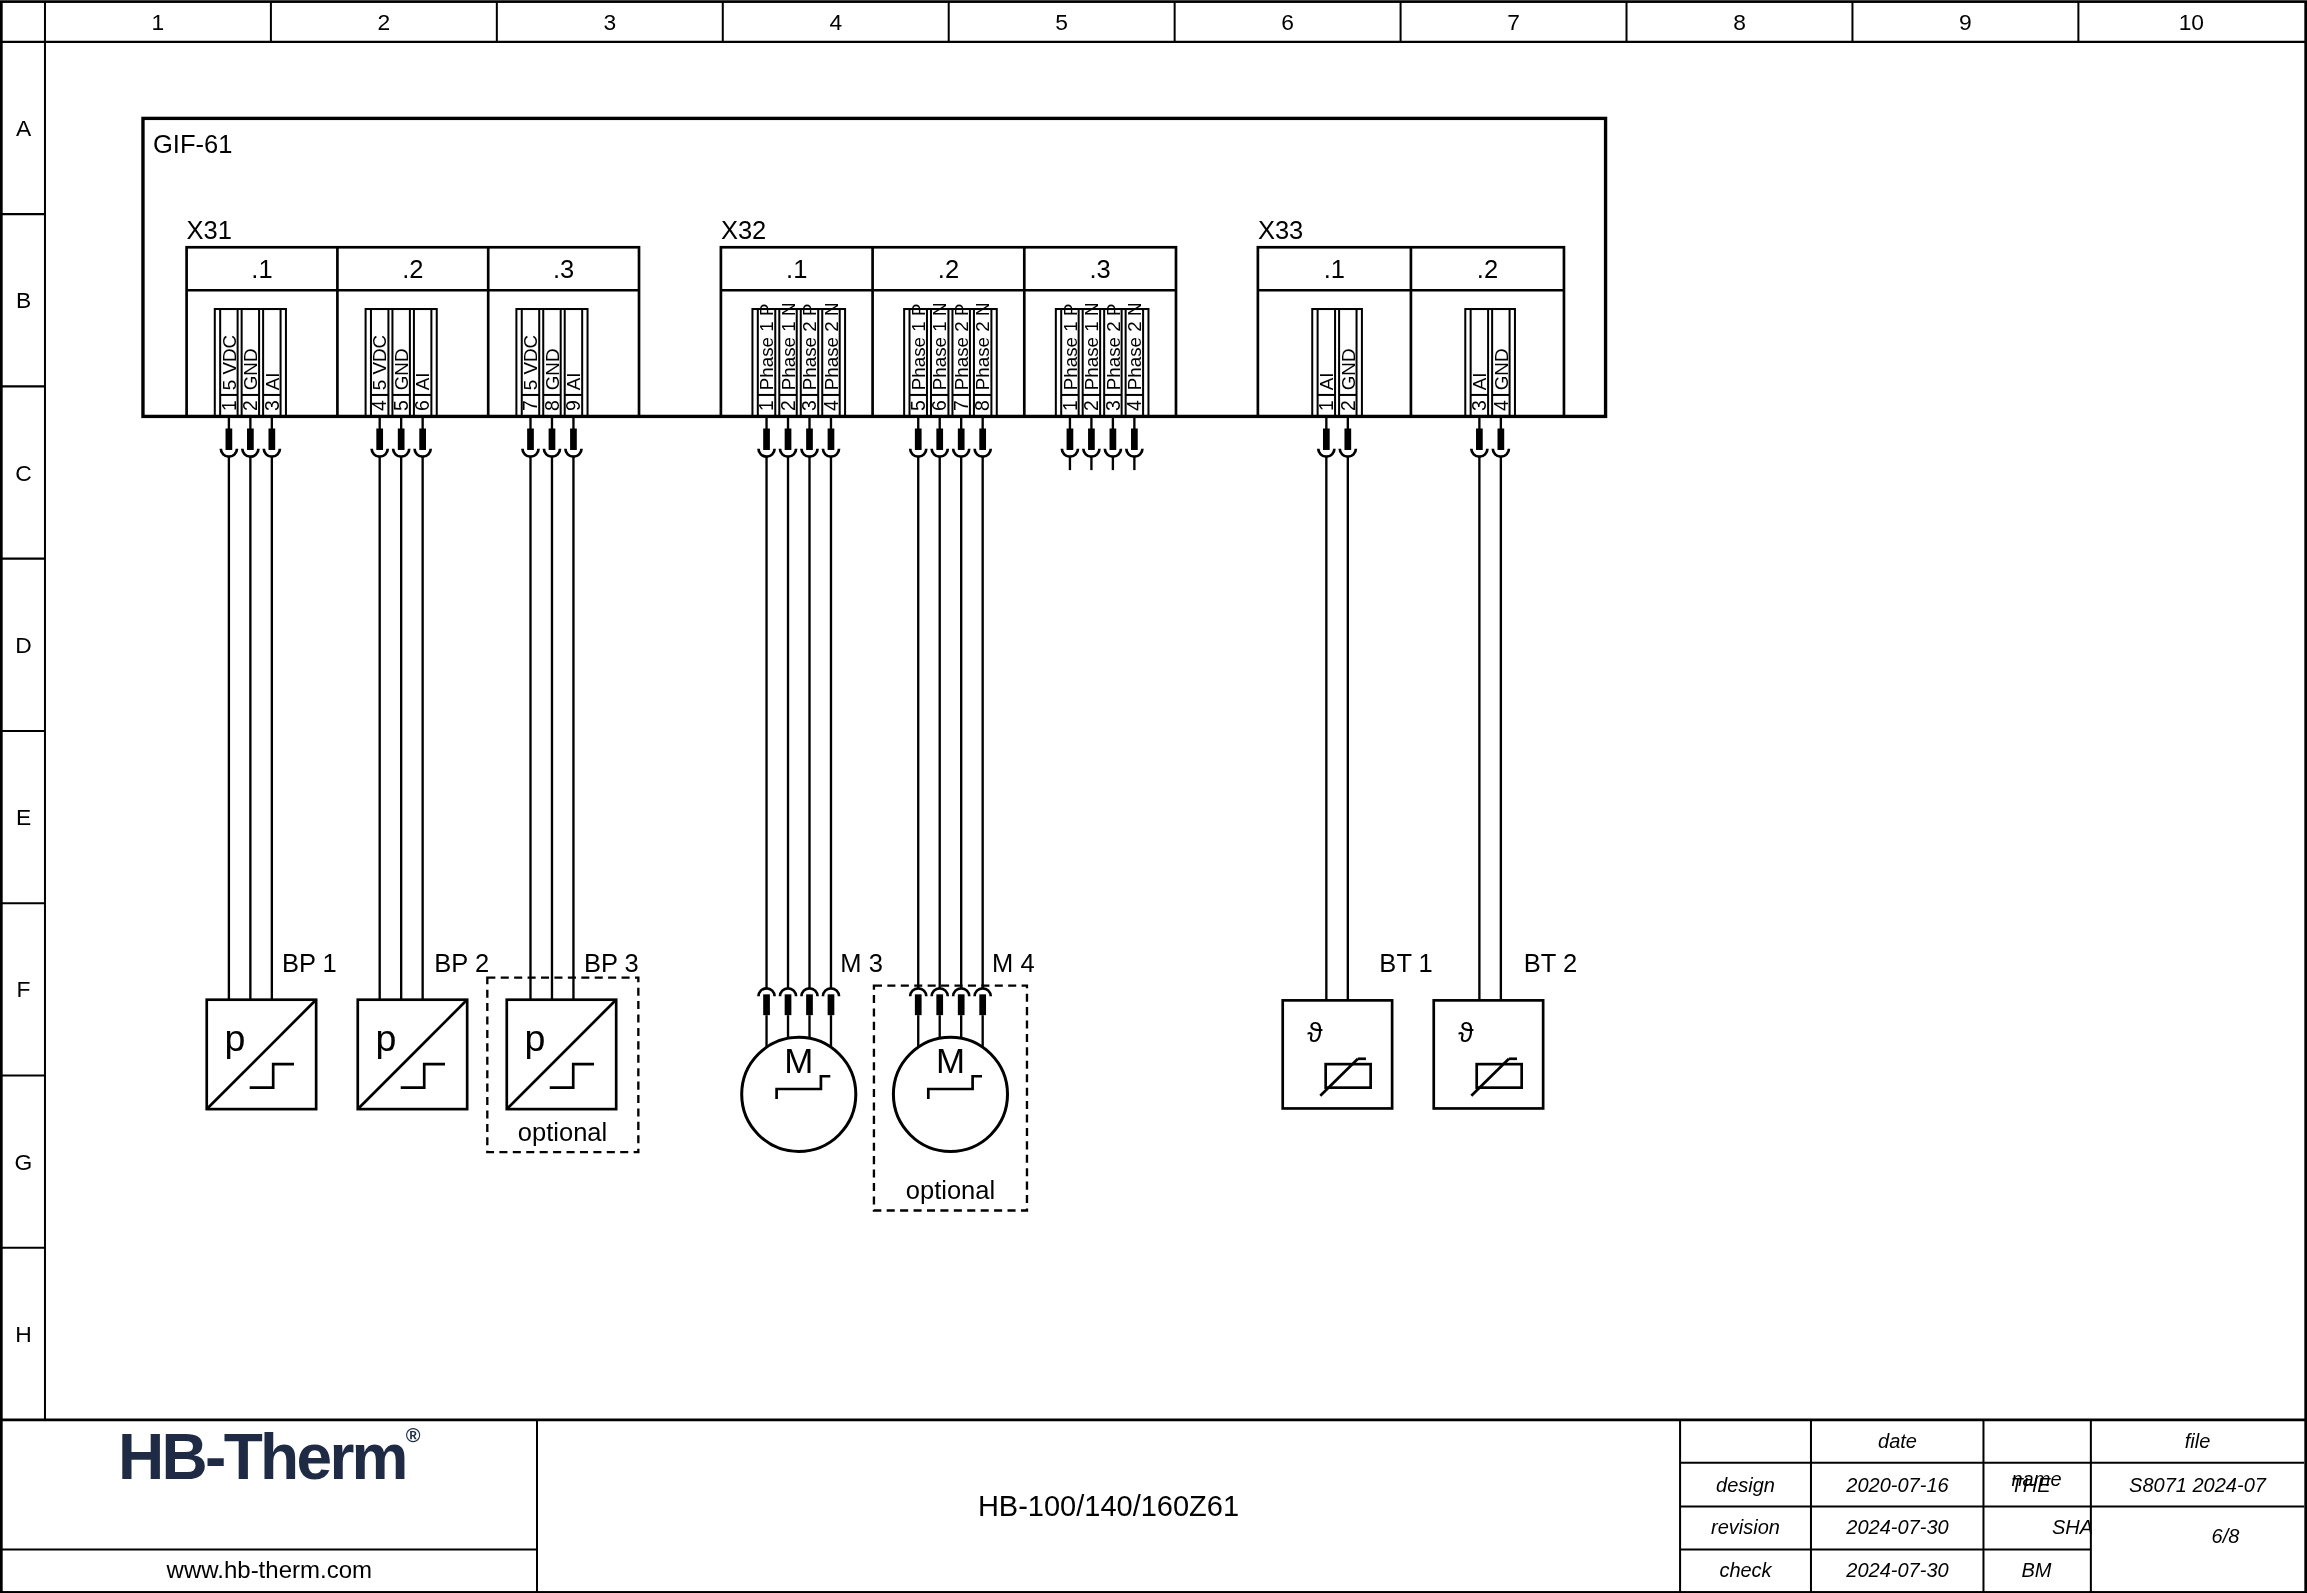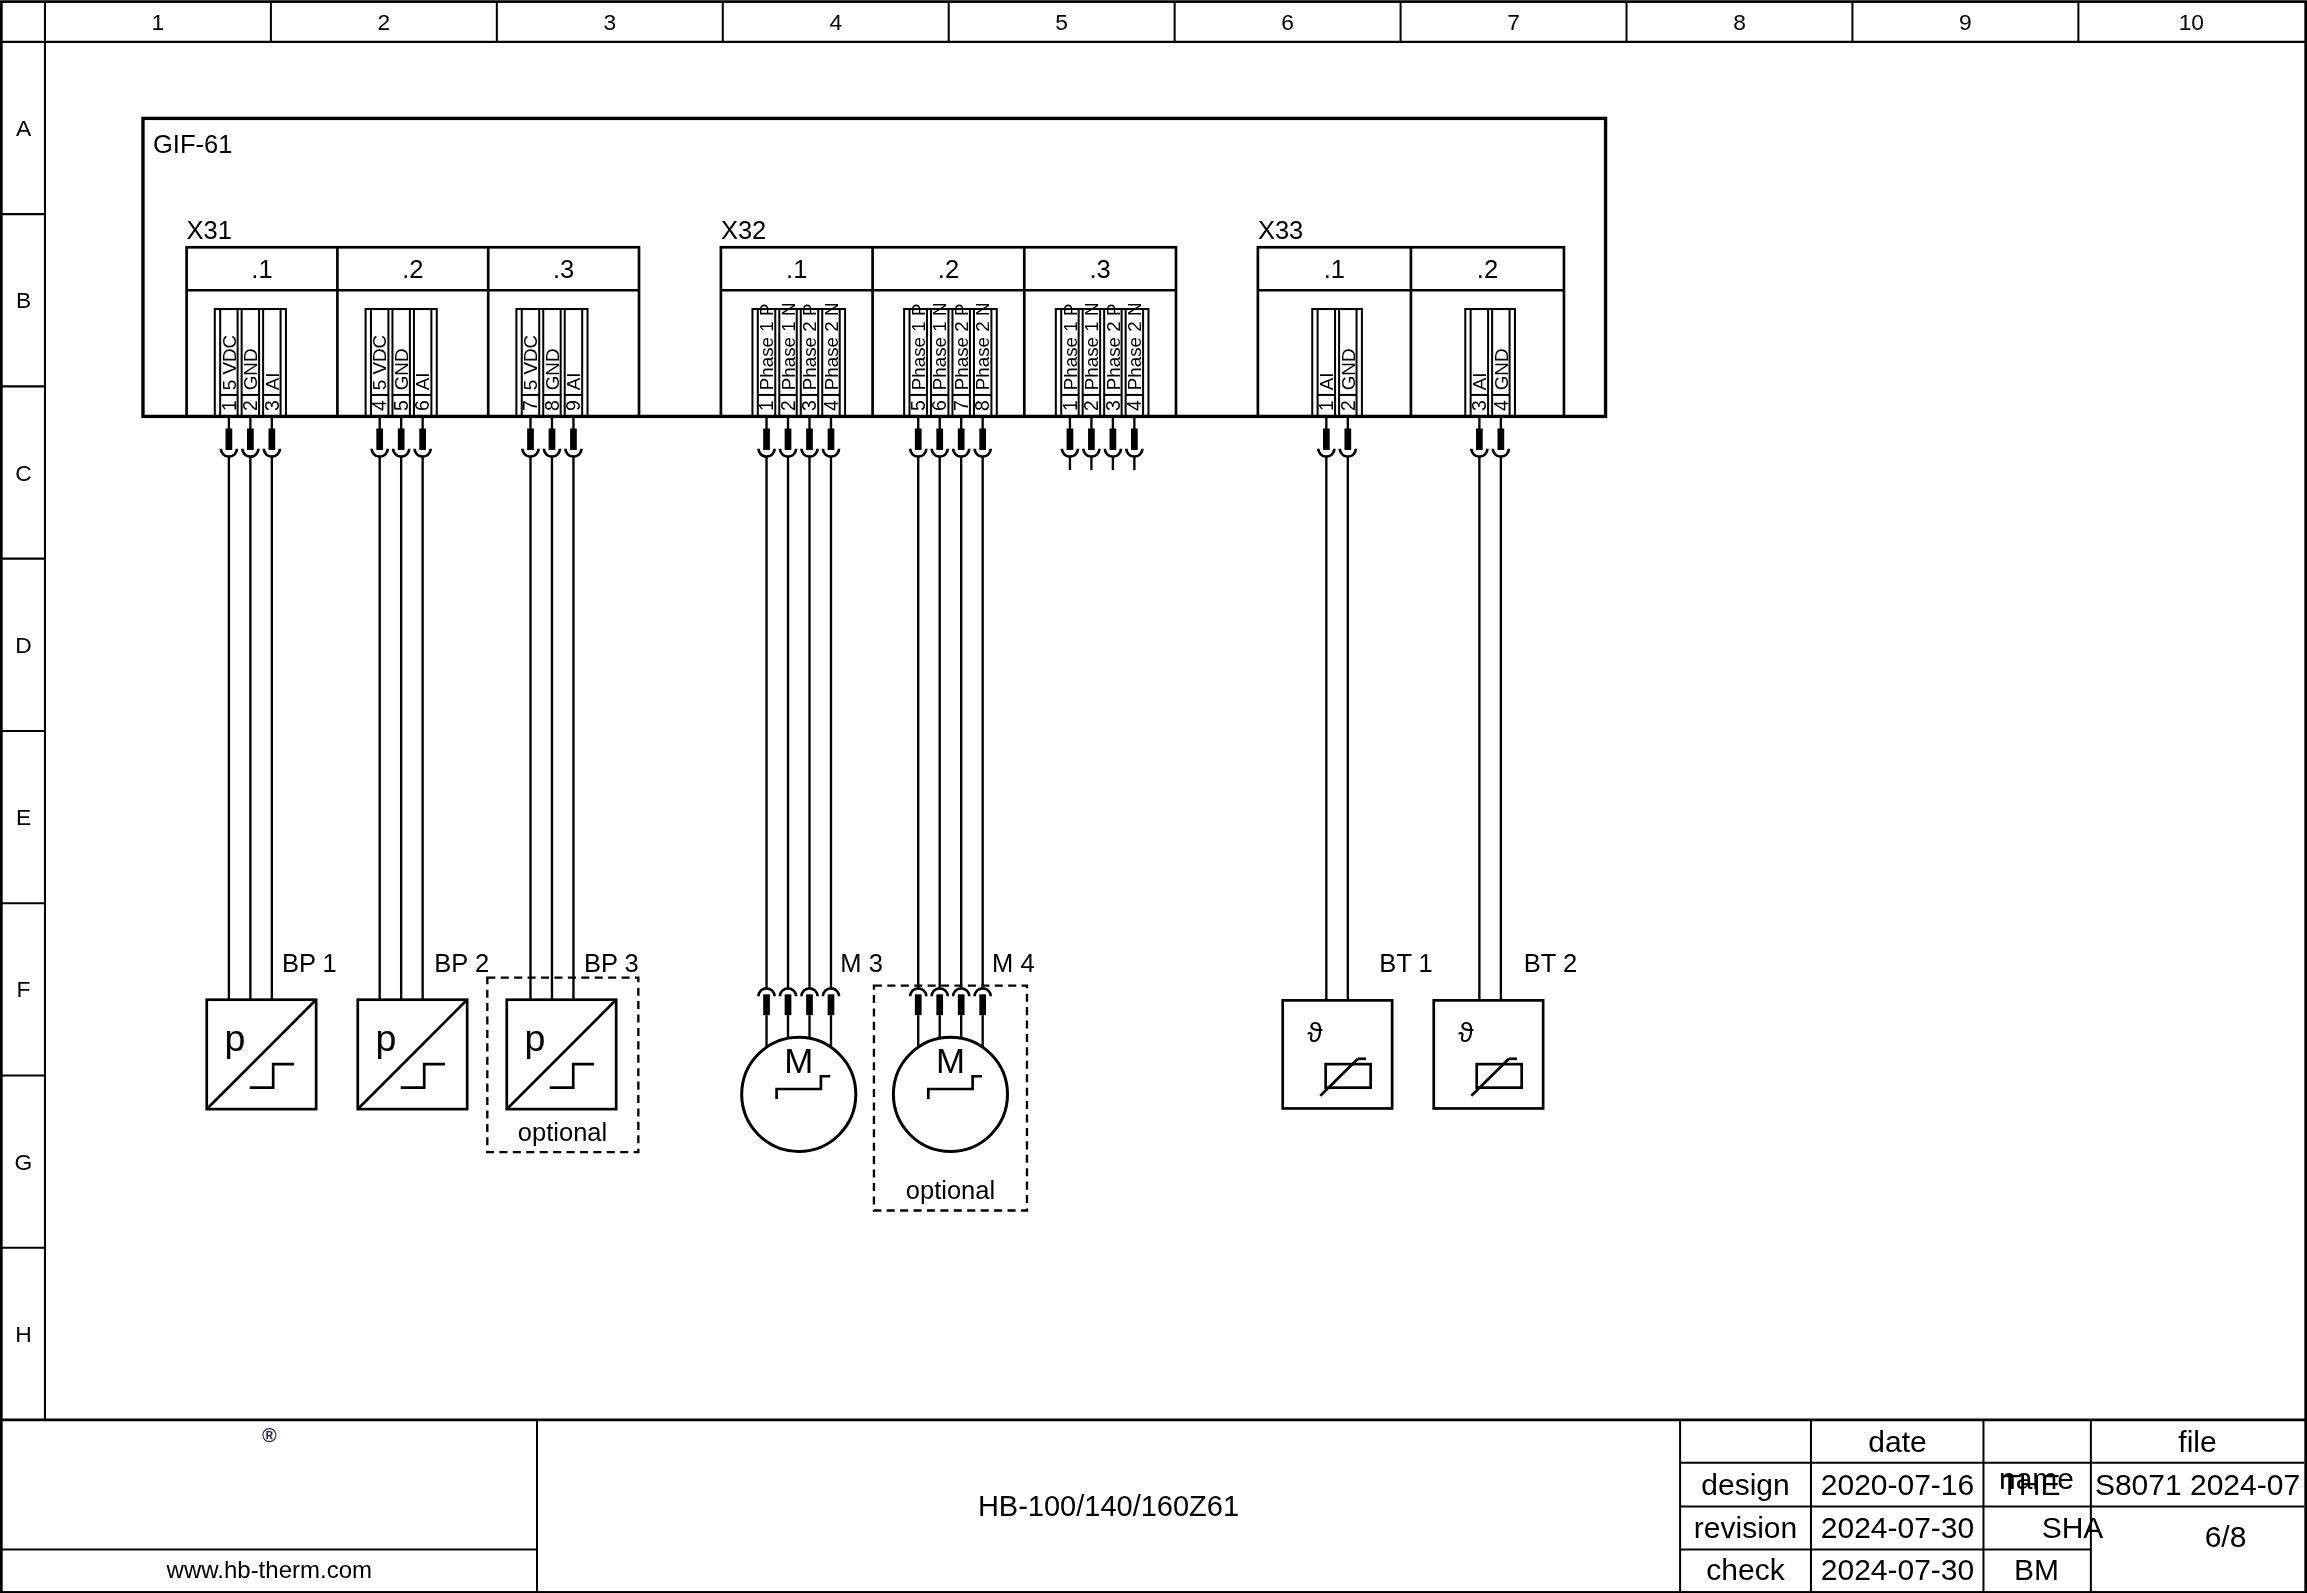--- a/index.html
+++ b/index.html
@@ -2,21 +2,21 @@
 <html style="font-size:10.7px"><head>
 <meta charset="utf-8">
 <style>
   html,body{margin:0;padding:0;background:#e8e8e8;}
   .sheet{position:relative;width:2307px;height:1594px;background:#ffffff;overflow:hidden;
          font-family:"Liberation Sans", sans-serif;color:#000;}
   svg{position:absolute;left:0;top:0;}
   svg text{font-family:"Liberation Sans", sans-serif;fill:#000;}
   .txlayer{position:absolute;left:0;top:0;width:100%;height:100%;}
   .abs{position:absolute;display:flex;align-items:center;justify-content:center;}
-  .tb-cell{font-size:30px;}
+  .tb-cell{font-size:20px;font-style:italic;}
   .doc-title{font-size:29px;}
   .logo{font-size:64px;font-weight:700;letter-spacing:-2.7px;align-items:flex-start;}
   .logo .reg{font-size:20px;font-weight:700;margin-top:4px;letter-spacing:0;}
   .website{font-size:24px;}
 </style>
 </head>
 <body>
 
 <div class="sheet">
   <svg id="linework" width="2307" height="1594" viewBox="0 0 3437 2374">
@@ -436,20 +436,21 @@
         <line x1="3115" y1="2115" x2="3115" y2="2372" stroke="#000" stroke-width="3"></line>
         <line x1="2503" y1="2179" x2="3433" y2="2179" stroke="#000" stroke-width="3"></line>
         <line x1="2503" y1="2244" x2="3433" y2="2244" stroke="#000" stroke-width="3"></line>
         <line x1="2503" y1="2308" x2="3115" y2="2308" stroke="#000" stroke-width="3"></line>
       </g>
     </svg>
 
   <div class="txlayer">
 
     <div class="abs logo" style="left: 1.3px; top: 1420px; width: 536px; height: 130px; color: rgb(31, 42, 68);">
+      <span>HB-Therm</span>
         <span class="reg">®</span>
     </div>
     <div class="abs website" style="left:1.3px;top:1549px;width:536px;height:42px;">www.hb-therm.com</div>
 
     <div class="abs doc-title" style="left:537px;top:1420px;width:1143px;height:172px;">HB-100/140/160Z61</div>
 
     <div class="abs tb-cell" style="left:1811px;top:1420px;width:173px;height:43px;">date</div>
     <div class="abs tb-cell" style="left:1983px;top:1452px;width:107px;height:54px;border-radius:16px;">name</div>
     <div class="abs tb-cell" style="left:2091px;top:1420px;width:213px;height:43px;">file</div>
 

